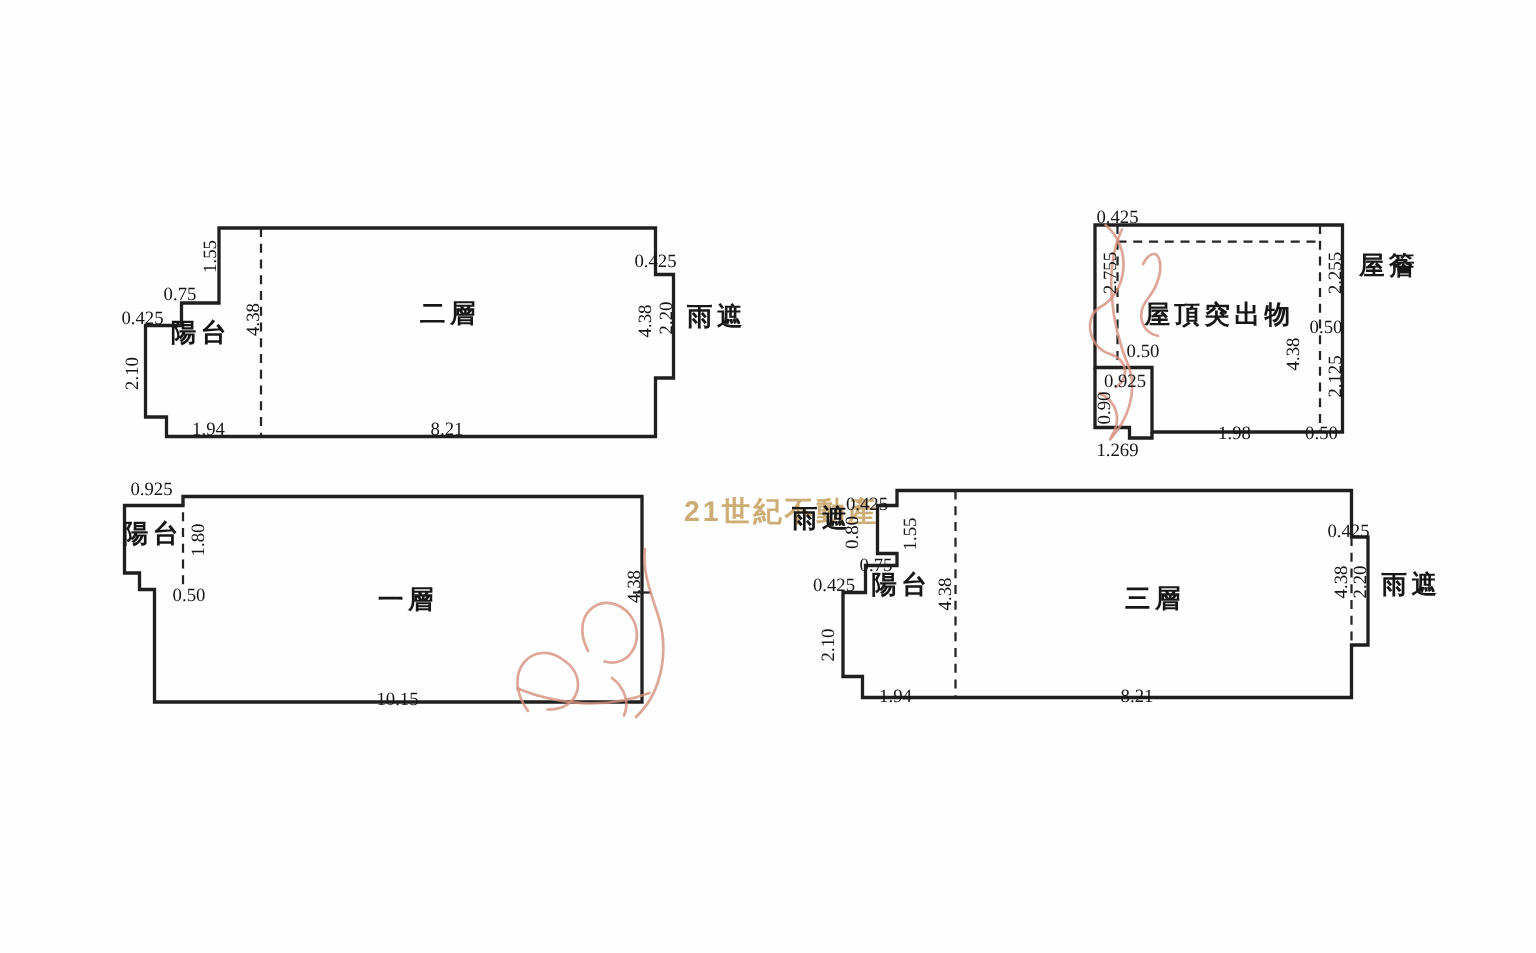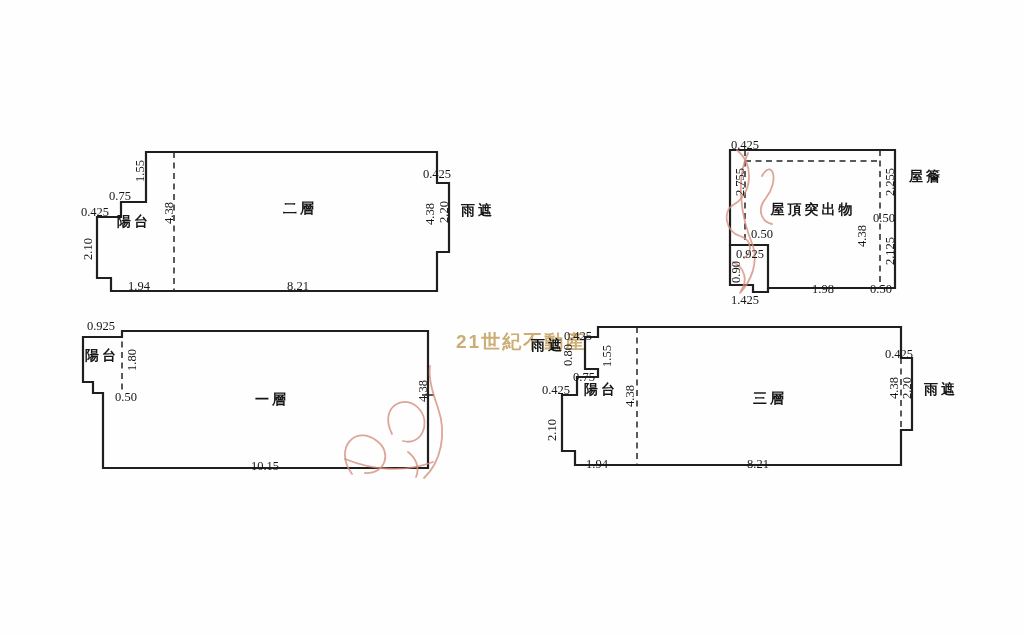--- a/index.html
+++ b/index.html
@@ -17,21 +17,21 @@
   svg{position:absolute;left:0;top:0;}
   .outline{fill:none;stroke:#1f1f1f;stroke-width:2.2;stroke-linejoin:miter;}
   .hidden-edge{fill:none;stroke:#242424;stroke-width:1.5;stroke-dasharray:6 4.5;}
   .tick{stroke:#242424;stroke-width:1.5;}
   .scribble{fill:none;stroke:#d4907e;stroke-width:1.8;opacity:.8;stroke-linecap:round;}
   
   #labels{position:absolute;left:0;top:0;width:100%;height:100%;}
   .dim{position:absolute;transform:translate(-50%,-50%);font-size:12.5px;color:#161616;
        white-space:nowrap;line-height:1;}
   .dim.rot{transform:translate(-50%,-50%) rotate(-90deg);}
-  .dim.cjk{font-size:14px;font-weight:bold;letter-spacing:3px;
+  .dim.cjk{font-size:17px;font-weight:bold;letter-spacing:3px;
            font-family:"Liberation Serif", serif;}
 </style>
 </head>
 <body>
 
 <div id="stage">
 
   <div class="wm-tag">21世紀不動產</div>
 
   <svg width="1024" height="635" viewBox="0 0 1024 635">
@@ -87,21 +87,21 @@
       <span class="dim" style="left: 437px; top: 174px;">0.425</span>
       <span class="dim rot" style="left: 430px; top: 214px;">4.38</span>
       <span class="dim rot" style="left: 444px; top: 212px;">2.20</span>
       <span class="dim cjk" style="left: 478px; top: 211px;">雨遮</span>
       <span class="dim" style="left: 745px; top: 145px;">0.425</span>
       <span class="dim rot" style="left: 740px; top: 182px;">2.755</span>
       <span class="dim cjk" style="left: 813px; top: 210px;">屋頂突出物</span>
       <span class="dim" style="left: 762px; top: 234px;">0.50</span>
       <span class="dim" style="left: 750px; top: 254px;">0.925</span>
       <span class="dim rot" style="left: 736px; top: 272px;">0.90</span>
-      <span class="dim" style="left: 745px; top: 300px;">1.425</span>
+      <span class="dim" style="left: 745px; top: 300px;">1.269</span>
       <span class="dim" style="left: 823px; top: 289px;">1.98</span>
       <span class="dim" style="left: 881px; top: 289px;">0.50</span>
       <span class="dim" style="left: 884px; top: 218px;">0.50</span>
       <span class="dim rot" style="left: 862px; top: 236px;">4.38</span>
       <span class="dim rot" style="left: 890px; top: 182px;">2.255</span>
       <span class="dim rot" style="left: 890px; top: 251px;">2.125</span>
       <span class="dim cjk" style="left: 926px; top: 177px;">屋簷</span>
       <span class="dim" style="left: 101px; top: 326px;">0.925</span>
       <span class="dim cjk" style="left: 102px; top: 356px;">陽台</span>
       <span class="dim rot" style="left: 132px; top: 360px;">1.80</span>

